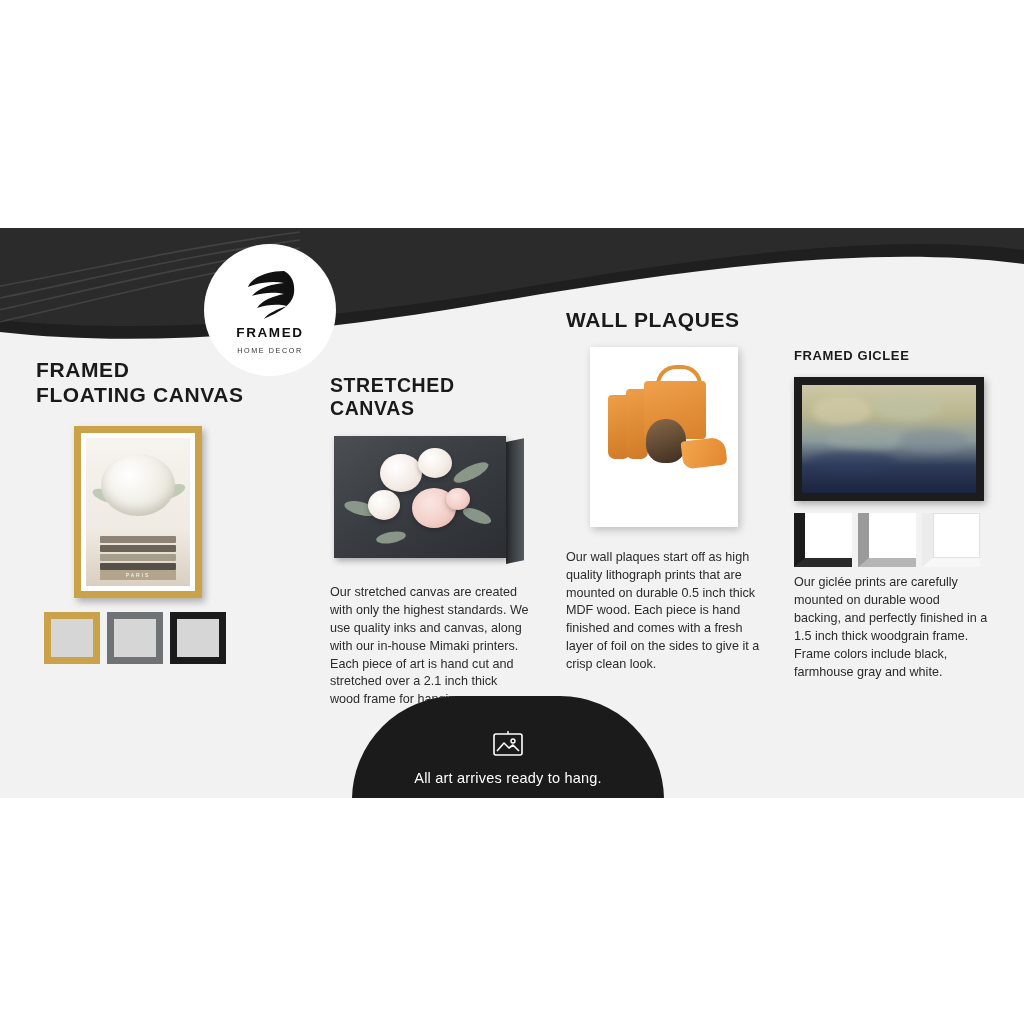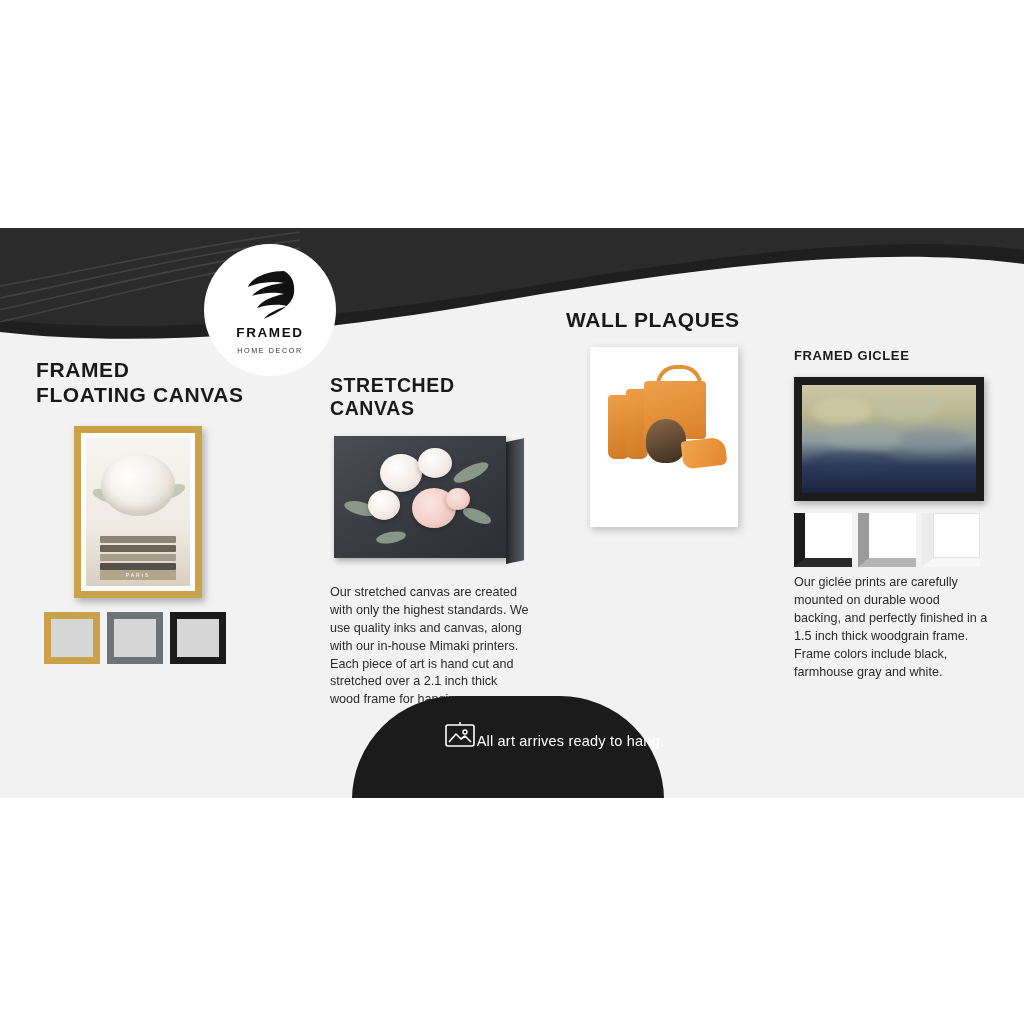--- a/index.html
+++ b/index.html
@@ -286,21 +286,21 @@
   .banner {
     position: absolute;
     left: 352px;
     bottom: -2px;
     width: 312px;
     height: 104px;
     background: #1b1b1b;
     border-radius: 156px 156px 0 0;
     z-index: 6;
     display: flex;
-    flex-direction: row;
+    flex-direction: column;
     align-items: center;
     justify-content: flex-end;
     padding-bottom: 14px;
     box-sizing: border-box;
   }
   .banner-icon { margin-bottom: 8px; }
   .banner-text {
     color: #ffffff;
     font-size: 14.5px;
     letter-spacing: .2px;
@@ -396,20 +396,21 @@
 
       <div class="plaque-wrap">
         <div class="wp-boot" style="left:18px; top:48px; width:22px; height:64px;"></div>
         <div class="wp-boot" style="left:36px; top:42px; width:22px; height:70px;"></div>
         <div class="wp-handle"></div>
         <div class="wp-bag"></div>
         <div class="wp-dog"></div>
         <div class="wp-scarf"></div>
       </div>
 
+      <div class="col-body">Our wall plaques start off as high quality lithograph prints that are mounted on durable 0.5 inch thick MDF wood. Each piece is hand finished and comes with a fresh layer of foil on the sides to give it a crisp clean look.</div>
     </div>
 
     <div class="col" id="col4">
       <div class="col-title">
         <span>FRAMED GICLEE</span>
       </div>
 
       <div class="giclee-wrap">
         <div class="g-smudge" style="left:10px; top:12px; width:60px; height:28px; background:#d8d0ac;"></div>
         <div class="g-smudge" style="left:70px; top:6px; width:70px; height:30px; background:#bfc4a8;"></div>

